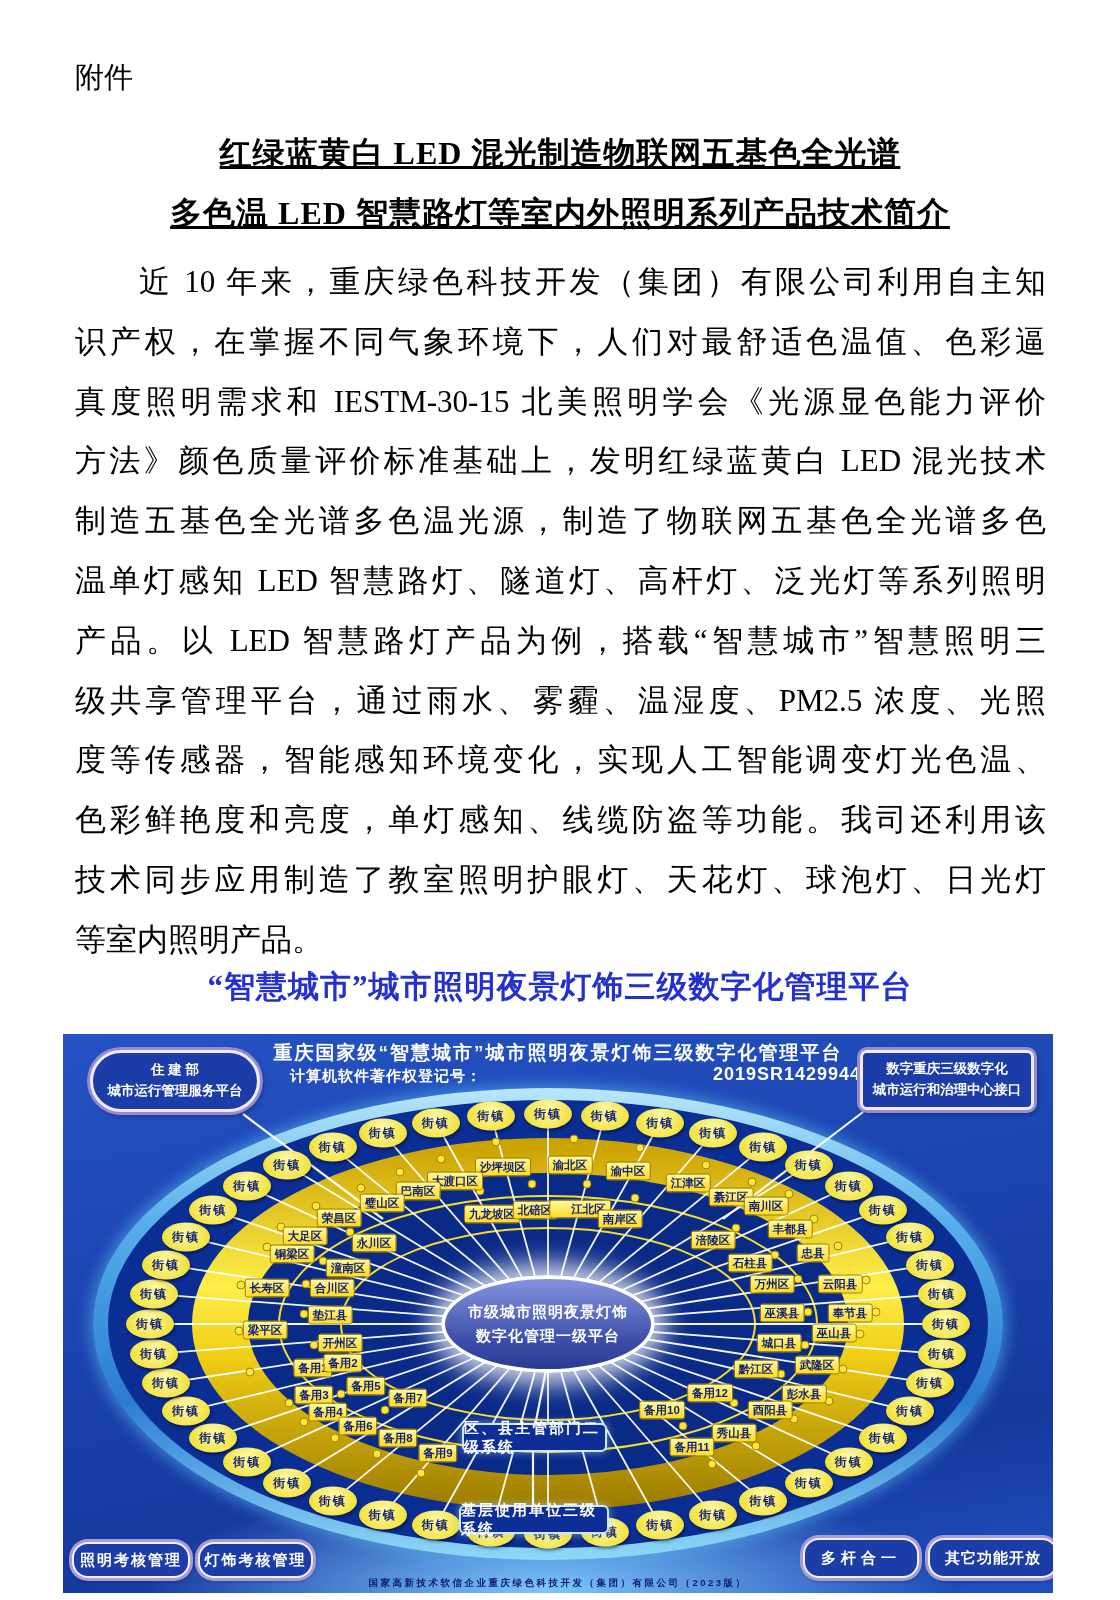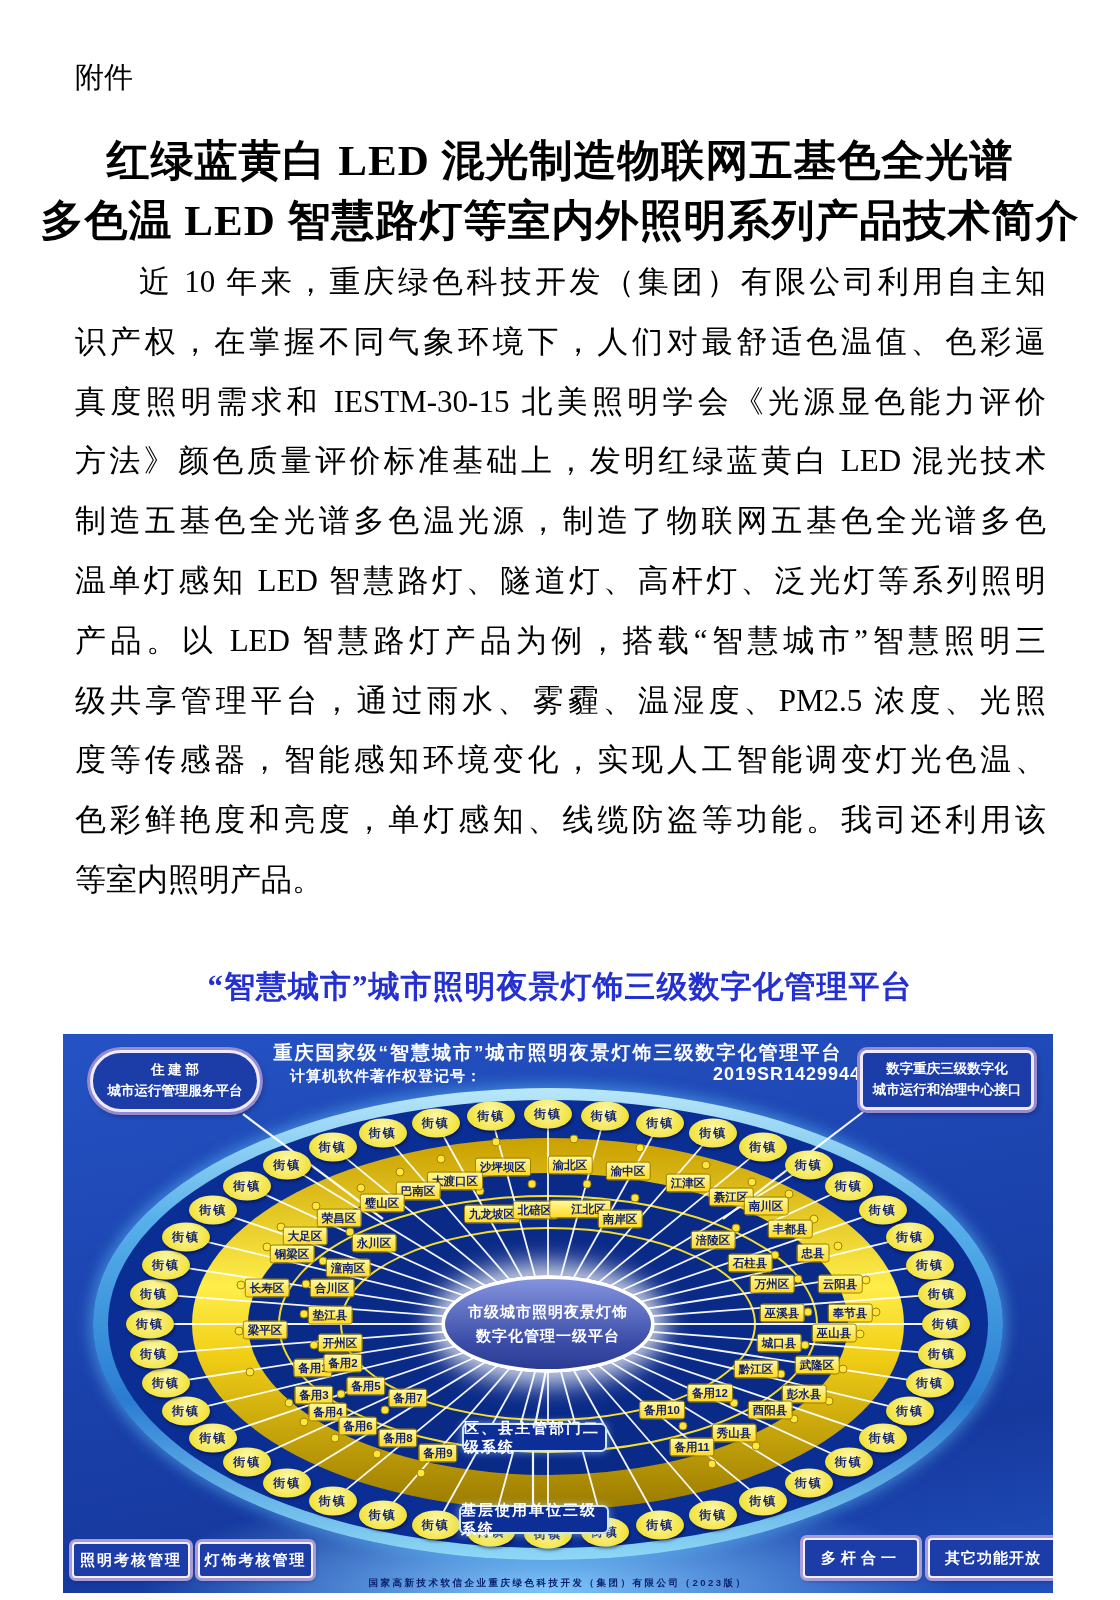--- a/index.html
+++ b/index.html
@@ -1,19 +1,19 @@
 <!DOCTYPE html>
 <html><head>
 <meta charset="utf-8">
 <style>
   html,body{margin:0;padding:0;background:#e8e8e8;}
   .page{position:relative;width:1120px;height:1600px;background:#ffffff;overflow:hidden;
         font-family:"Liberation Serif","DejaVu Serif",serif;color:#000;}
   .attachment{position:absolute;left:75px;top:58px;font-size:29px;}
-  .title-line{position:absolute;left:0;width:1120px;text-align:center;font-size:43px;font-weight:bold;letter-spacing:1px;}
+  .title-line{position:absolute;left:0;width:1120px;text-align:center;font-size:32px;font-weight:bold;letter-spacing:1px;text-decoration:underline;}
   .t1{top:132px;} .t2{top:192px;}
   .para{position:absolute;left:75px;top:252px;width:971px;font-size:31px;}
   .para .pline{height:59.8px;line-height:59.8px;text-align:justify;text-align-last:justify;white-space:nowrap;}
   .para .pline.first{padding-left:64px;width:907px;}
   .para .pline.last{text-align-last:left;}
   .caption{position:absolute;left:0;top:966px;width:1120px;text-align:center;
            font-size:31px;font-weight:bold;color:#2430cf;letter-spacing:1px;}
 
   
   .panel{position:absolute;left:63px;top:1034px;width:990px;height:559px;overflow:hidden;
@@ -57,21 +57,21 @@
   .district{padding:1px 4px;background:linear-gradient(180deg,#fff9a0,#ffd923);
             border:1px solid #a08400;border-radius:3px;color:#13226e;
             font-size:11.5px;font-weight:bold;white-space:nowrap;z-index:6;}
   .dot{width:9px;height:9px;border-radius:50%;background:#ffe53d;border:1px solid #a08400;z-index:5;}
   .pill{position:absolute;border-radius:6px;background:#0c2e96;border:2px solid #cfe6ff;
         color:#fff;font-weight:bold;font-size:15px;letter-spacing:2px;
         display:flex;justify-content:center;align-items:center;z-index:7;
         box-shadow:0 0 8px rgba(180,220,255,.6);}
   .pill2{left:399px;top:389px;width:145px;height:29px;}
   .pill3{left:396px;top:471px;width:150px;height:29px;}
-  .pbtn{position:absolute;border-radius:4px;background:#1c3da8;border:2px solid #f4f0ff;
+  .pbtn{position:absolute;border-radius:16px;background:#1c3da8;border:2px solid #f4f0ff;
         box-shadow:0 0 0 3px #a99bd8, 1px 2px 5px rgba(0,0,20,.5);
         color:#fff;font-weight:bold;font-size:15px;letter-spacing:2px;
         display:flex;justify-content:center;align-items:center;z-index:8;}
   .btn1{left:9px;top:508px;width:118px;height:36px;}
   .btn2{left:135px;top:508px;width:115px;height:36px;}
   .btn3{left:740px;top:504px;width:116px;height:40px;letter-spacing:5px;}
   .btn4{left:865px;top:504px;width:130px;height:40px;letter-spacing:1px;}
   .p-footer{position:absolute;left:0;bottom:3px;width:990px;text-align:center;
             color:#0d2070;font-size:9.5px;font-weight:bold;letter-spacing:2.5px;z-index:8;}
 </style>
@@ -87,20 +87,21 @@
       <div class="pline first">近 10 年来，重庆绿色科技开发（集团）有限公司利用自主知</div>
       <div class="pline">识产权，在掌握不同气象环境下，人们对最舒适色温值、色彩逼</div>
       <div class="pline">真度照明需求和 IESTM-30-15 北美照明学会《光源显色能力评价</div>
       <div class="pline">方法》颜色质量评价标准基础上，发明红绿蓝黄白 LED 混光技术</div>
       <div class="pline">制造五基色全光谱多色温光源，制造了物联网五基色全光谱多色</div>
       <div class="pline">温单灯感知 LED 智慧路灯、隧道灯、高杆灯、泛光灯等系列照明</div>
       <div class="pline">产品。以 LED 智慧路灯产品为例，搭载“智慧城市”智慧照明三</div>
       <div class="pline">级共享管理平台，通过雨水、雾霾、温湿度、PM2.5 浓度、光照</div>
       <div class="pline">度等传感器，智能感知环境变化，实现人工智能调变灯光色温、</div>
       <div class="pline">色彩鲜艳度和亮度，单灯感知、线缆防盗等功能。我司还利用该</div>
+      <div class="pline">技术同步应用制造了教室照明护眼灯、天花灯、球泡灯、日光灯</div>
       <div class="pline last">等室内照明产品。</div>
     </div>
   <div class="caption">“智慧城市”城市照明夜景灯饰三级数字化管理平台</div>
 
   <div class="panel" id="panel">
     <div class="ctr ell bottom-glow"></div>
     <div class="ctr ell rim"></div>
     <div class="ctr ell ofill"></div>
     <div class="ctr ell gold"></div>
     <div class="ctr ell inavy"></div>

